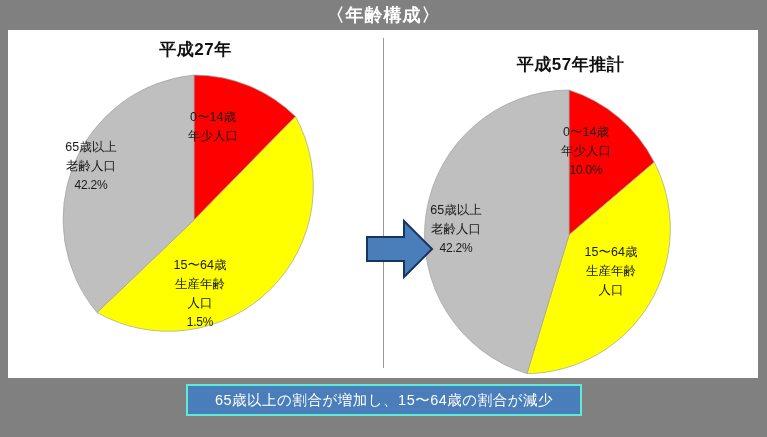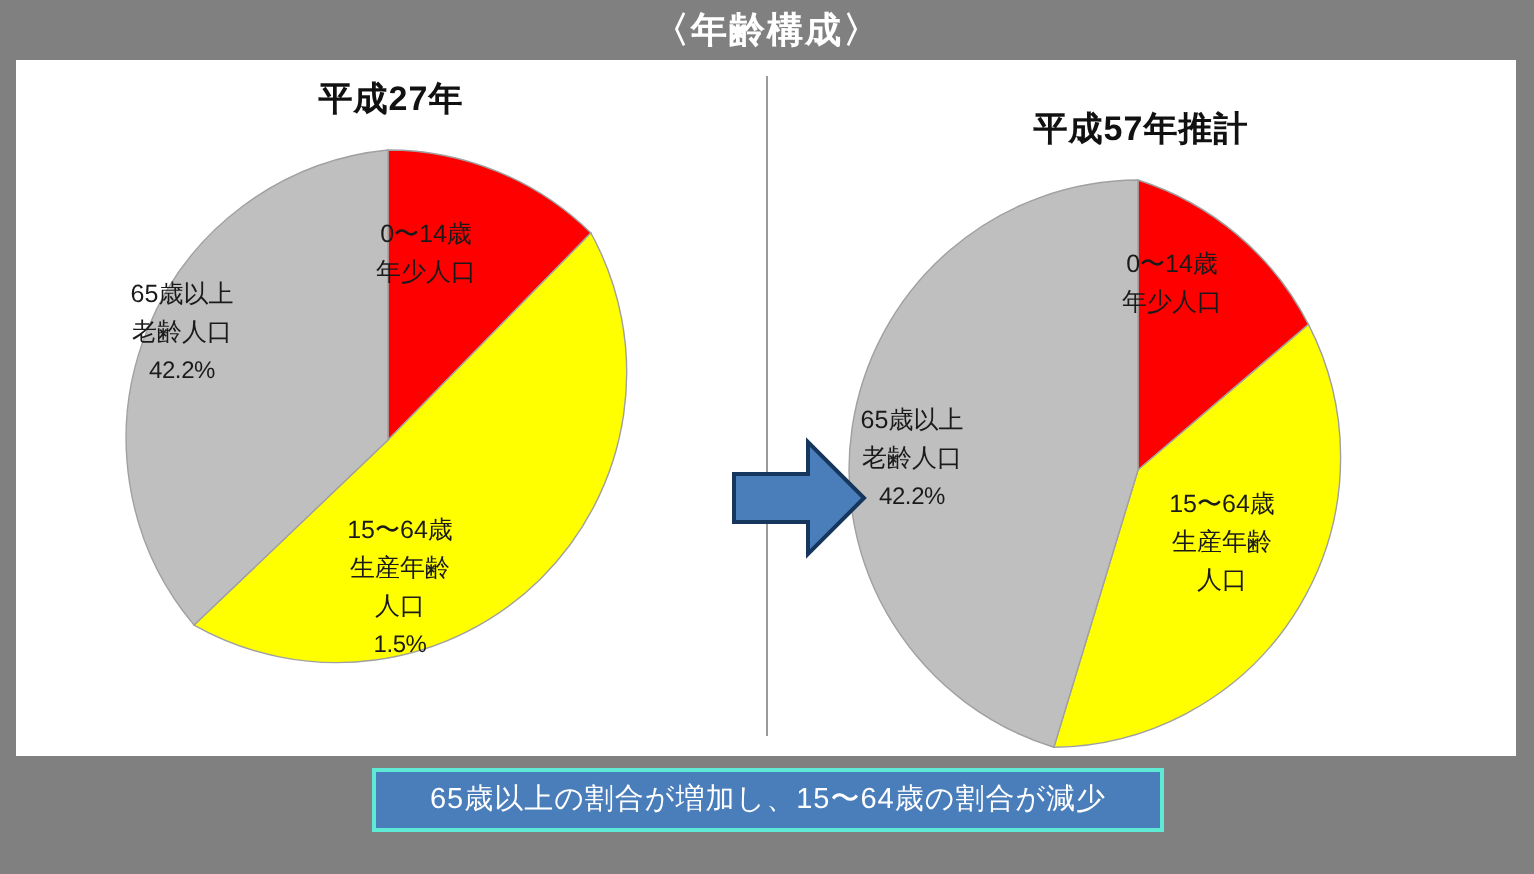--- a/index.html
+++ b/index.html
@@ -148,20 +148,21 @@
       <svg class="pie-svg" width="310" height="300" viewBox="0 0 310 300">
 
         <path d="M153,150 L153,5 A145,145 0 0 1 238.21,77.21 Z" fill="#ff0000" stroke="#a0a0a0" stroke-width="0.7"></path>
         <path d="M153,150 L238.21,77.21 A145,145 0 0 1 110.95,288.61 Z" fill="#ffff00" stroke="#a0a0a0" stroke-width="0.7"></path>
         <path d="M153,150 L110.95,288.61 A145,145 0 0 1 153,5 Z" fill="#bfbfbf" stroke="#a0a0a0" stroke-width="0.7"></path>
       </svg>
 
       <div class="slice-label" style="left:155px; top:38px; width:96px;">
         <div>0〜14歳</div>
         <div>年少人口</div>
+        <div class="pct">10.0%</div>
       </div>
 
       <div class="slice-label" style="left:14px; top:116px; width:118px;">
         <div>65歳以上</div>
         <div>老齢人口</div>
         <div class="pct">42.2%</div>
       </div>
 
       <div class="slice-label" style="left:168px; top:158px; width:120px;">
         <div>15〜64歳</div>

